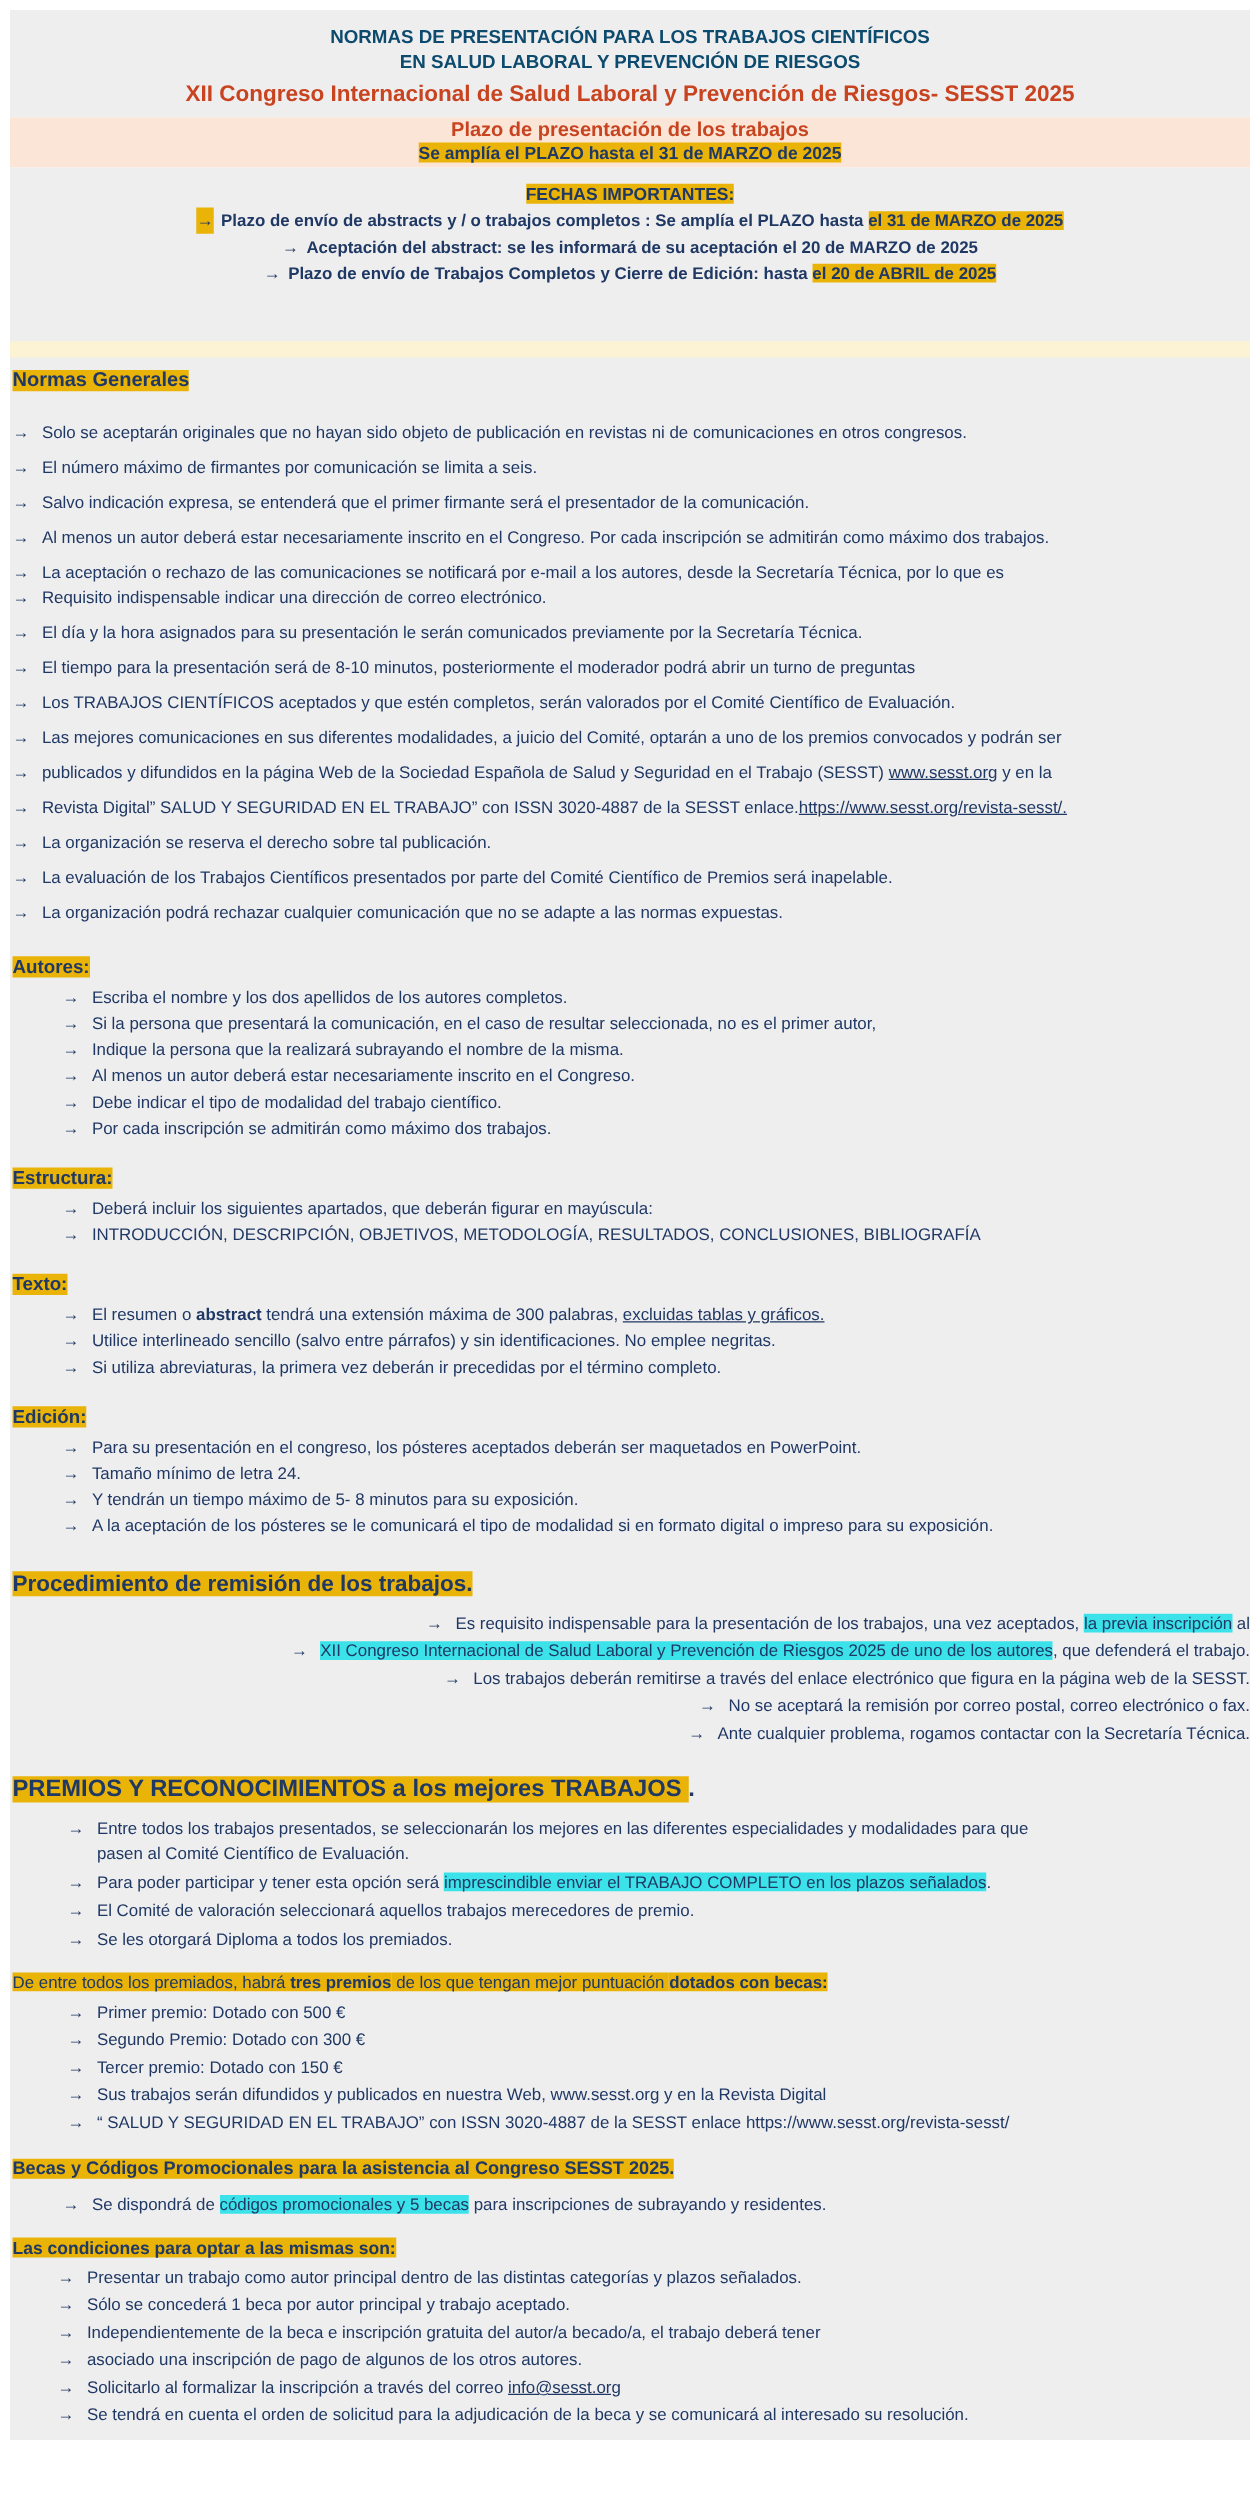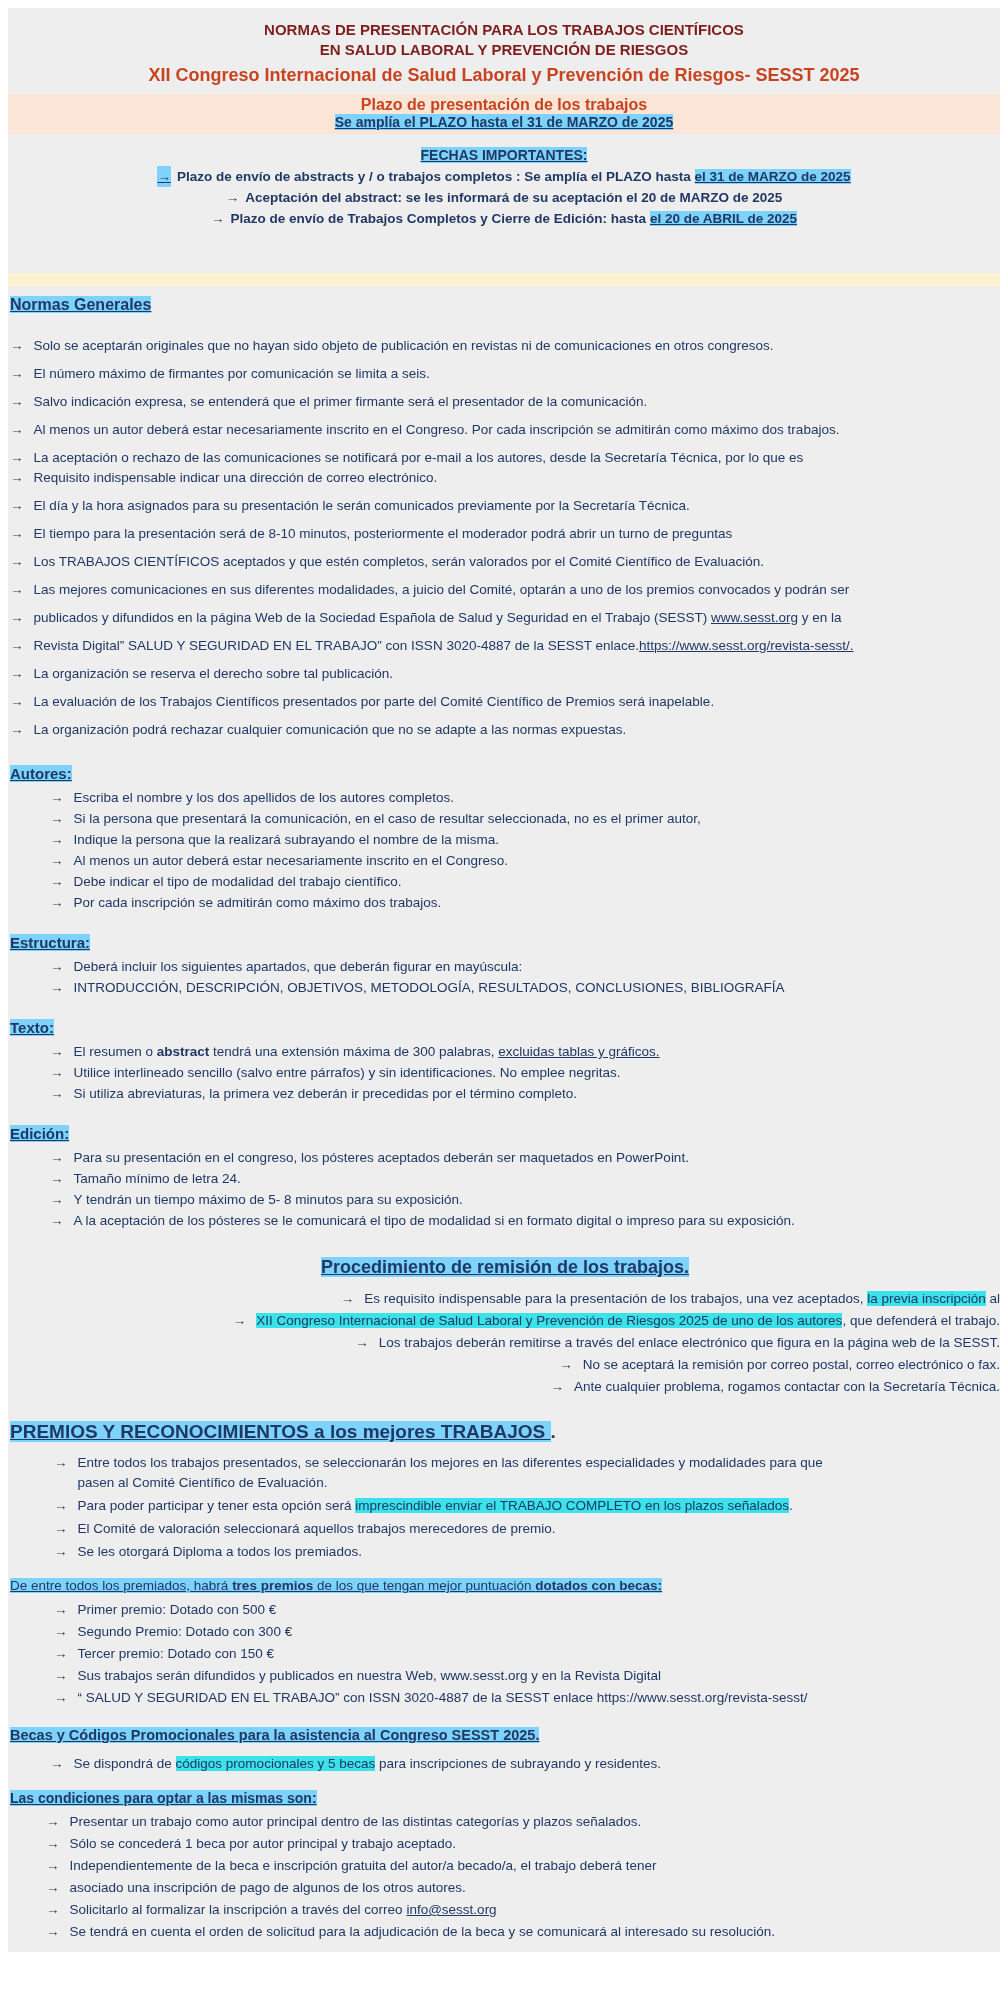--- a/index.html
+++ b/index.html
@@ -3,21 +3,21 @@
 <meta charset="utf-8">
 <style>
   html,body{margin:0;padding:0;background:#fff;}
   .page{width:1008px;height:2000px;overflow:hidden;background:#fff;
         font-family:"Liberation Sans",sans-serif;color:#1f3864;box-sizing:border-box;}
   .wrapper{margin:0 8px;padding-top:8px;}
   .gray{background:#efeeef;}
 
   
   .hdr{text-align:center;padding:12px 0 6px;}
-  .hdr .t1{font-size:15px;font-weight:700;color:#7f1d1d;line-height:20px;}
+  .hdr .t1{font-size:15px;font-weight:700;color:#0c4a6e;line-height:20px;}
   .hdr .t2{font-size:18px;font-weight:700;color:#c8431f;line-height:26px;margin-top:2px;}
   .hdr .t3{font-size:14px;font-weight:700;color:#7f7f7f;line-height:19px;}
   .hdr .subwrap{margin-top:12px;}
 
   
   .peach{background:#fbe5d6;text-align:center;padding:2px 0 3px;}
   .peach .pt{font-size:16px;font-weight:700;color:#c8431f;line-height:18px;}
   .peach .ps{font-size:14px;font-weight:700;color:#1f3864;line-height:17px;}
 
   
@@ -25,35 +25,35 @@
   .fechas-h{font-size:14px;font-weight:700;line-height:18px;margin-bottom:2px;}
   .fechas-list .bline{display:block;text-align:center;font-weight:700;font-size:13.5px;line-height:21px;margin:0;}
   .fechas-list .arrow{margin-right:6px;}
 
   .cream{background:#fcf3d4;height:13px;margin-top:44px;}
 
   
   .h-sec{margin-left:2px;font-weight:700;color:#1f3864;}
   .h-norm{font-size:16px;line-height:22px;margin-top:8px;}
   .h-sub{font-size:15px;line-height:20px;}
-  .h-proc{font-size:18px;line-height:24px;text-align:center;}
+  .h-proc{font-size:18px;line-height:24px;}
   .h-prem{font-size:19px;line-height:22px;}
   .h-entre{font-size:13.5px;line-height:20px;font-weight:400;}
   .h-becas{font-size:14.5px;line-height:22px;}
   .h-cond{font-size:14px;line-height:20px;}
 
   .mt24{margin-top:24px;} .mt20{margin-top:20px;} .mt16{margin-top:16px;} .mt14{margin-top:14px;}
 
   
   .list{font-size:13.5px;}
   .bline{line-height:20px;}
   .arrow{display:inline-block;margin-right:10px;}
   .arrow.hidden{visibility:hidden;}
   .ltext{}
-  .hl-y{background:#7dd3fc;text-decoration:underline;}
+  .hl-y{background:#eab308;}
   .hl-c{background:#3be2e9;}
   .bold{font-weight:700;}
   .und{text-decoration:underline;}
   .link{text-decoration:underline;cursor:pointer;}
 
   .ng-list{margin-top:20px;padding-left:2px;}
   .ng-list .bline{margin-bottom:8px;}
   .ng-list .bline.tight{margin-bottom:0;}
 
   .ind-list{margin-top:4px;padding-left:42px;}

